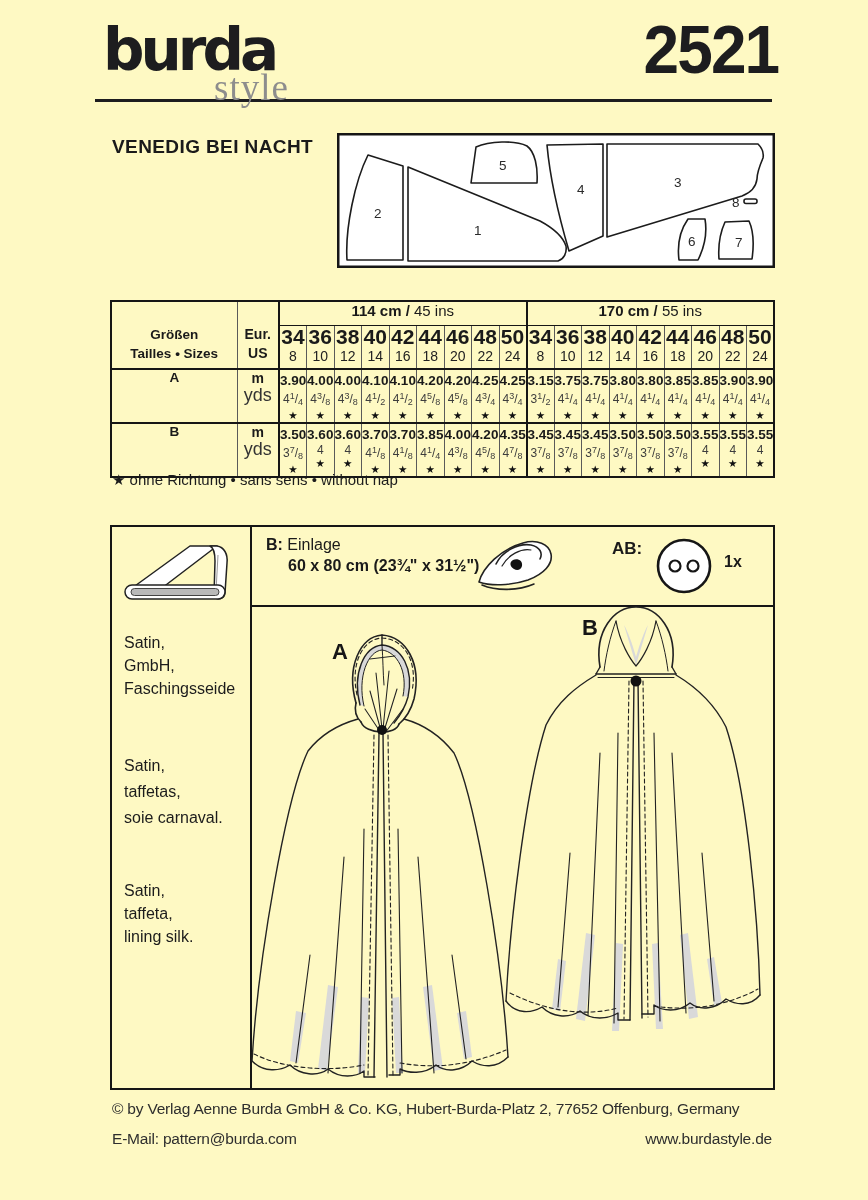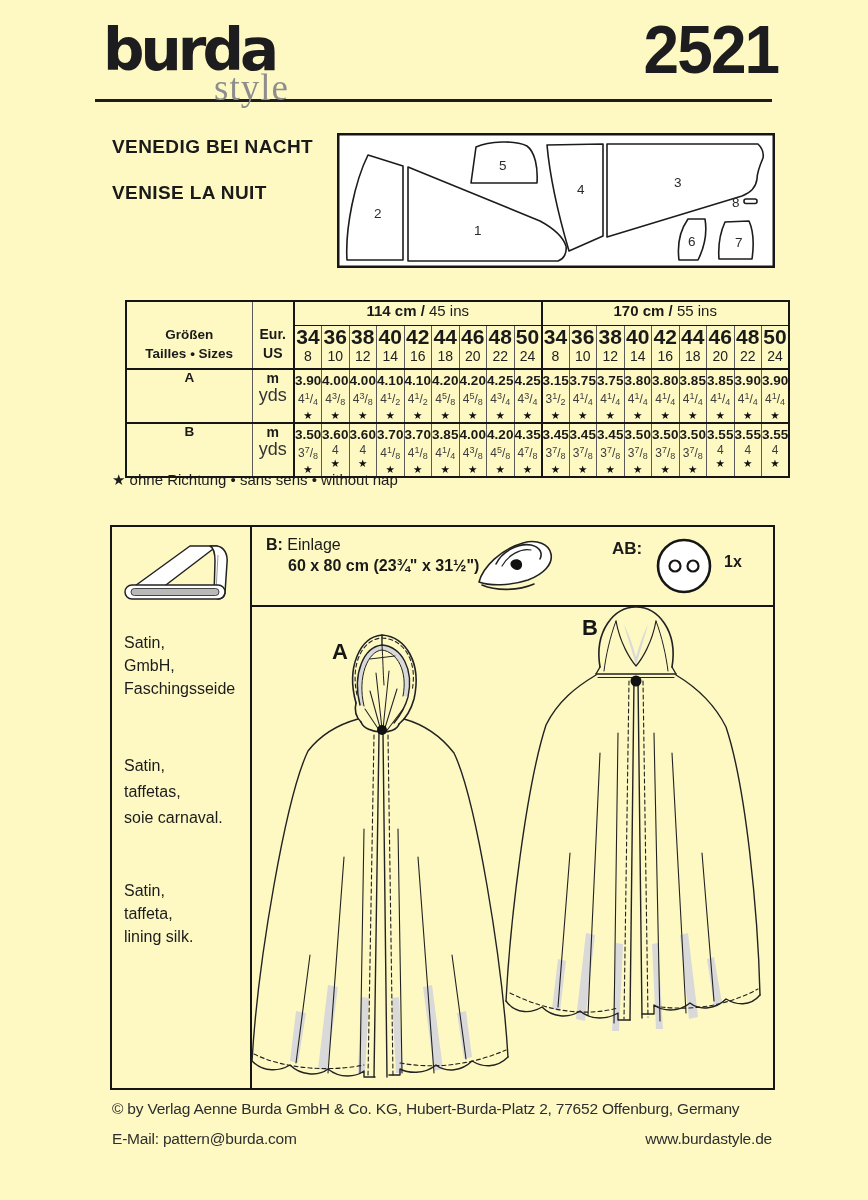--- a/index.html
+++ b/index.html
@@ -17,21 +17,21 @@
 
   
   .titles { position:absolute; left:112px; top:136px; }
   .titles div { font-size:19px; font-weight:bold; letter-spacing:.4px; margin-bottom:24px; }
 
   
   .pieces-box { position:absolute; left:337px; top:133px; }
   .pieces-box text { font-size:13.5px; fill:#2a2a2a; font-family:"Liberation Sans",sans-serif; }
 
   
-  .table-wrap { position:absolute; left:125px; top:300px; }
+  .table-wrap { position:absolute; left:110px; top:300px; }
   table.yardage { border-collapse:collapse; table-layout:fixed; width:665px; border:2.5px solid #161616; }
   table.yardage td { padding:0; text-align:center; vertical-align:top; }
   td.grp { border-bottom:1.5px solid #161616; font-size:15px; height:24px; vertical-align:middle; }
   td.grp b { font-size:15px; }
   .gdiv { border-left:2.5px solid #161616 !important; }
   td.lab { text-align:left; padding:2px 0 0 6px; font-weight:bold; font-size:13.5px; }
   td.lab div { line-height:19px; }
   td.unit { text-align:right; padding-right:4px; border-left:1px solid #5a5a5a; font-weight:bold; font-size:14px;margin-left:45px; }
   td.unit div { line-height:19px; }
   tr.r-sizes td { height:44px; border-bottom:2.5px solid #161616; }
@@ -80,21 +80,20 @@
 
 <div class="page">
 
   <div class="head-rule"></div>
   <div class="logo-main">burda</div>
   <div class="logo-sub">style</div>
   <div class="pattern-number">2521</div>
 
   <div class="titles">
     <div>VENEDIG BEI NACHT</div>
-    <div>VENISE LA NUIT</div>
   </div>
 
   <div class="pieces-box">
     <svg width="438" height="135">
       <rect x="1.25" y="1.25" width="435.5" height="132.5" fill="#ffffff" stroke="#161616" stroke-width="2.5"></rect>
       <g fill="#ffffff" stroke="#1c1c1c" stroke-width="1.6" stroke-linejoin="round">
         <path d="M31,22 L66,33 L66,127 L10,127 C8,95 18,48 31,22 Z"></path>
         <path d="M71,34 L203,88 C216,95 226,104 229,113 C230,120 227,126 221,128 L71,128 Z"></path>
         <path d="M134,50 L139,14 C152,8 178,7 190,13 C198,19 201,34 200,50 Z"></path>
         <path d="M210,12 L266,11 L266,103 L232,118 C222,84 213,45 210,12 Z"></path>

